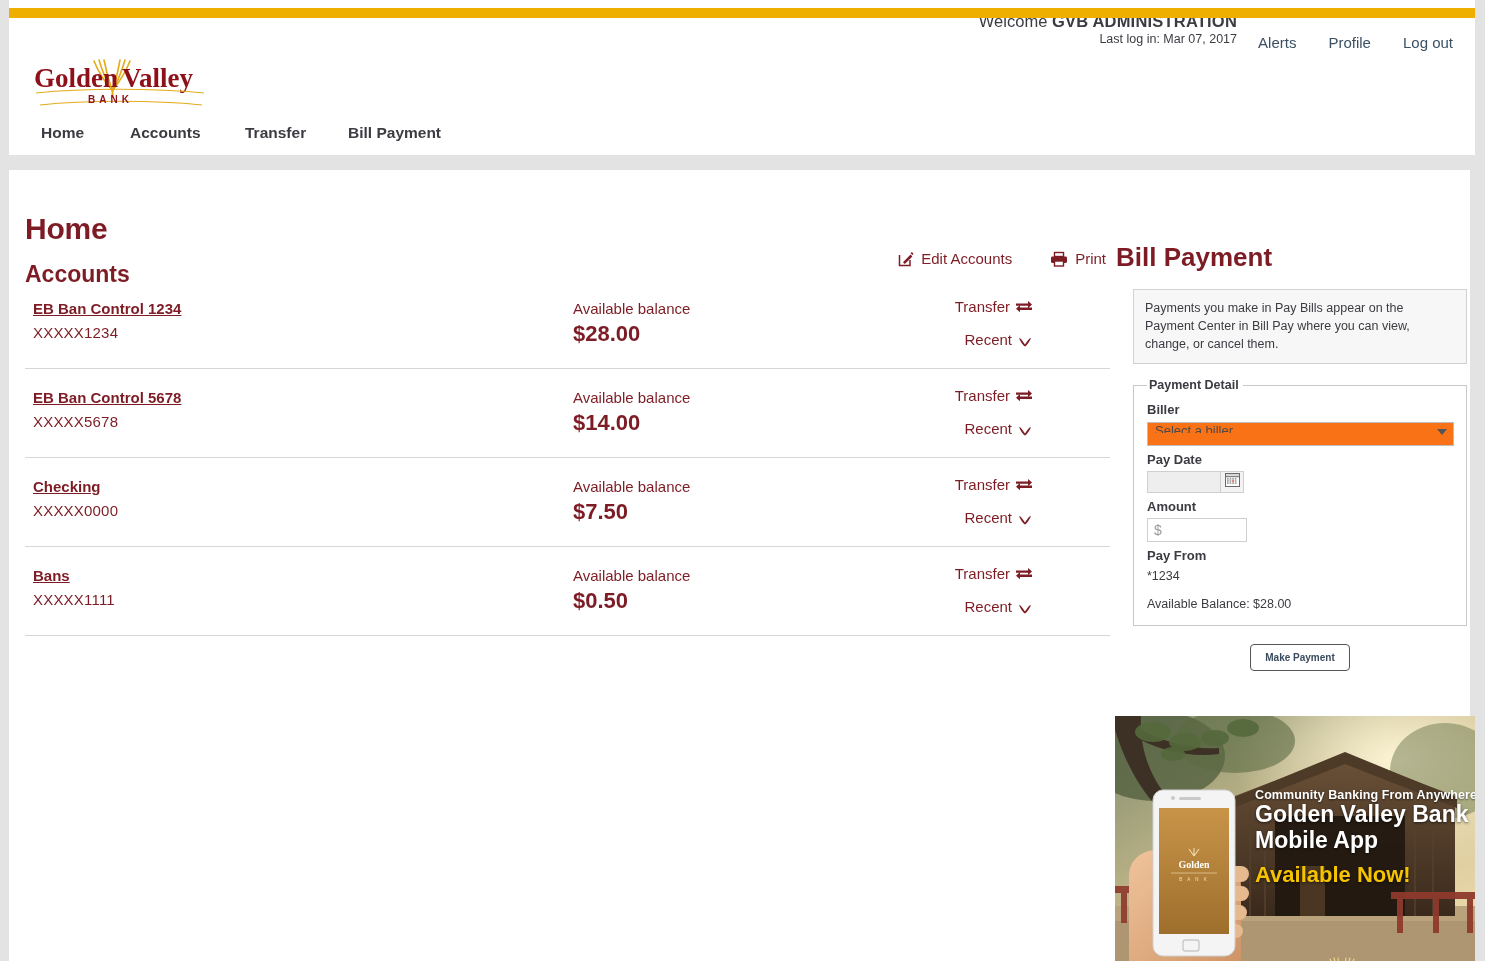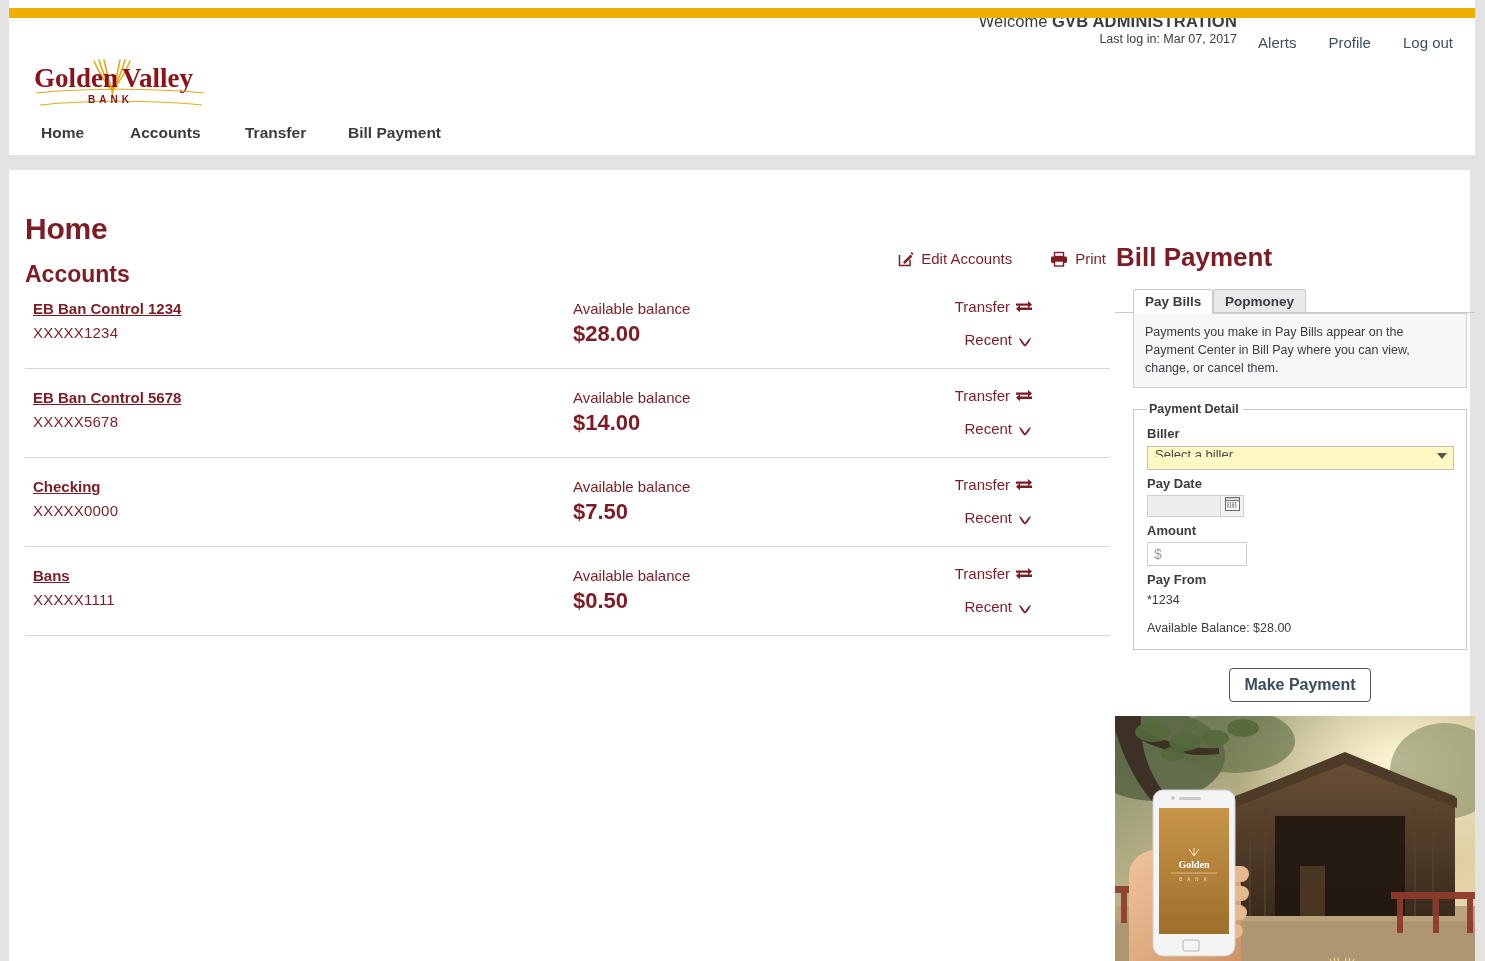--- a/index.html
+++ b/index.html
@@ -145,21 +145,21 @@
     margin: 14px 8px 0 18px; border: 1px solid #c9c9c9; padding: 4px 12px 14px 13px;
   }
   fieldset.pd legend {
     font-size: 12.5px; font-weight: bold; color: #3b3b42; padding: 0 4px 0 2px;
   }
   .fld-label {
     font-size: 13px; font-weight: bold; color: #3b3b42; margin: 6px 0 4px 0;
   }
   select.biller {
     width: 100%; height: 24px; font-size: 13px; color: #4a4a4a;
-    border: 1px solid #bfbfbf; background: #fef9c3;
+    border: 1px solid #bfbfbf; background: #f97316;
     font-family: "Liberation Sans", sans-serif;
     -webkit-appearance: none; appearance: none;
     padding: 0 22px 12px 7px;
   }
   .select-wrap { position: relative; }
   .select-arrow {
     position: absolute; right: 7px; top: 8px;
     width: 0; height: 0; border-left: 5px solid transparent;
     border-right: 5px solid transparent; border-top: 6px solid #555;
     pointer-events: none;
@@ -179,21 +179,21 @@
     font-size: 14px; font-family: "Liberation Sans", sans-serif; padding: 0 6px;
     color: #777;
   }
   input.amount::placeholder { color: #9a9a9a; opacity: 1; }
   .payfrom-val { font-size: 12.5px; color: #3b3b42; margin-top: 6px; }
   .avail-bal { font-size: 12.5px; color: #3b3b42; margin-top: 14px; }
 
   .makepay-wrap { margin: 18px 8px 0 18px; display: flex; justify-content: center; }
   button.makepay {
     font-family: "Liberation Sans", sans-serif;
-    font-size: 16px; font-weight: bold; color: #3b4b5e;
+    font-size: 10px; font-weight: bold; color: #3b4b5e;
     background: #ffffff; border: 1px solid #555; border-radius: 4px;
     padding: 7px 14px; cursor: pointer;
   }
 
   
   .promo {
     position: absolute; left: 1106px; top: 546px; width: 360px; height: 245px;
     overflow: hidden;
   }
   .promo-inner { position: relative; width: 360px; height: 245px; }
@@ -358,30 +358,20 @@
                   <path d="M1 2 C3 2, 4.5 5, 7 8.5 C9.5 5, 11 2, 13 2 C11.5 5.5, 9 9.5, 7 10.5 C5 9.5, 2.5 5.5, 1 2 Z" fill="#7d1c24"></path>
                 </svg></span></a>
         </div>
       </div>
 
     </div>
 
     <div class="bill-col">
       <h2 class="bill-title">Bill Payment</h2>
 
-      <div class="tabs">
-        <div class="tab tab-1 active">
-            <span>Pay Bills</span>
-          </div>
-        <div class="tab tab-2">
-            <span>Popmoney</span>
-          </div>
-        <div class="tabs-rule"></div>
-        <div class="tabs-rule-mask"></div>
-      </div>
 
       <div class="info-box">
         <p>Payments you make in Pay Bills appear on the Payment Center in Bill Pay where you can view, change, or cancel them.</p>
       </div>
 
       <fieldset class="pd">
         <legend>Payment Detail</legend>
 
         <div class="fld-label">Biller</div>
         <div class="select-wrap">
@@ -522,20 +512,25 @@
             <rect x="68" y="224" width="16" height="11" rx="2.5" fill="none" stroke="#c9c9c9" stroke-width="1.4"></rect>
 
             <text x="79" y="152" text-anchor="middle" font-family="'Liberation Serif', serif" font-size="10" font-weight="bold" fill="#ffffff">Golden</text>
             <text x="79" y="152" text-anchor="middle" font-family="'Liberation Serif', serif" font-size="10" font-weight="bold" fill="#ffffff" opacity="0"></text>
             <path d="M79 140 L74 133 M79 140 L84 133 M79 140 L79 132" stroke="#f2dcae" stroke-width="1.1" fill="none"></path>
             <path d="M56 157 L102 157" stroke="#e8d3a8" stroke-width="0.7"></path>
             <text x="79" y="165" text-anchor="middle" font-family="'Liberation Sans', sans-serif" font-size="4.5" letter-spacing="2" fill="#f0e0bd">B A N K</text>
           </g>
         </svg>
 
+        <div class="promo-copy">
+          <div class="promo-l1">Community Banking From Anywhere</div>
+          <div class="promo-l2">Golden Valley Bank Mobile App</div>
+          <div class="promo-l3">Available Now!</div>
+        </div>
 
         <div class="promo-logo">
           <svg width="130" height="34" viewBox="0 0 130 34" xmlns="http://www.w3.org/2000/svg">
             <g stroke="#f3d78c" stroke-width="1.1" fill="none" stroke-linecap="round">
               <path d="M49 2 C52 8, 56 15, 61 21"></path>
               <path d="M53 1 C55 8, 58 15, 61 21"></path>
               <path d="M57 1 C58 8, 60 15, 61 21"></path>
               <path d="M73 2 C70 8, 66 15, 62 21"></path>
               <path d="M69 1 C67 8, 65 15, 62 21"></path>
               <path d="M65 1 C64 8, 63 15, 62 21"></path>

